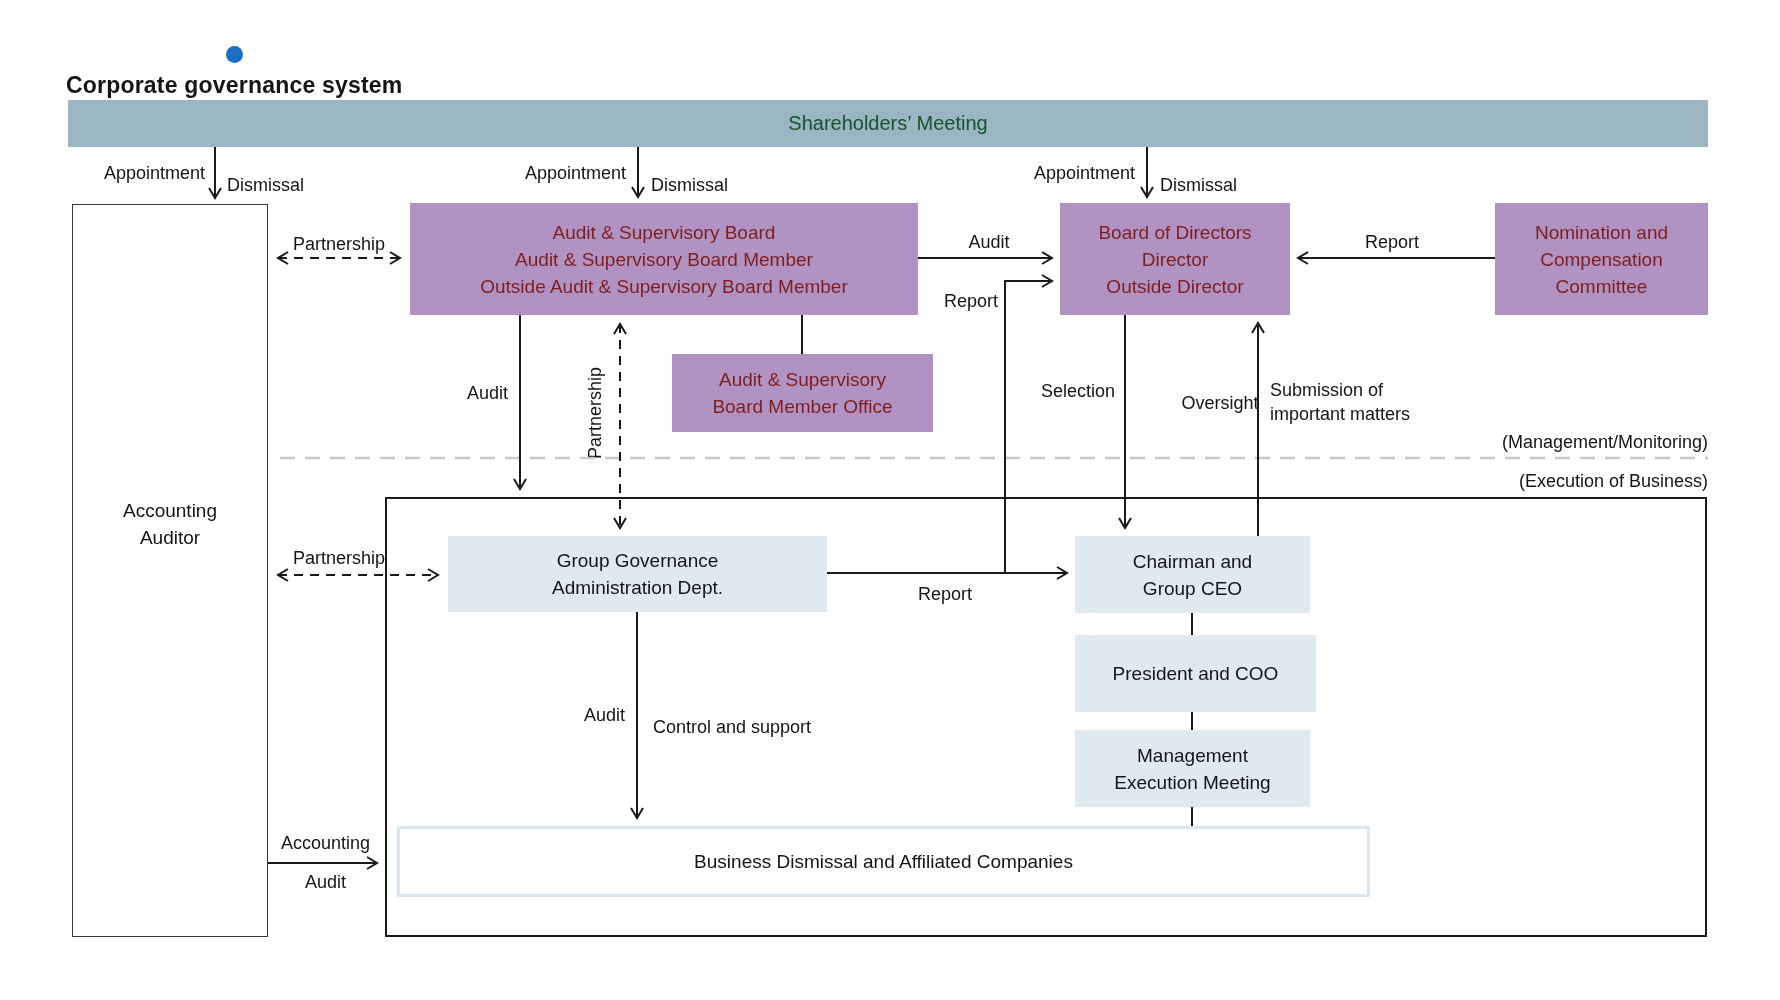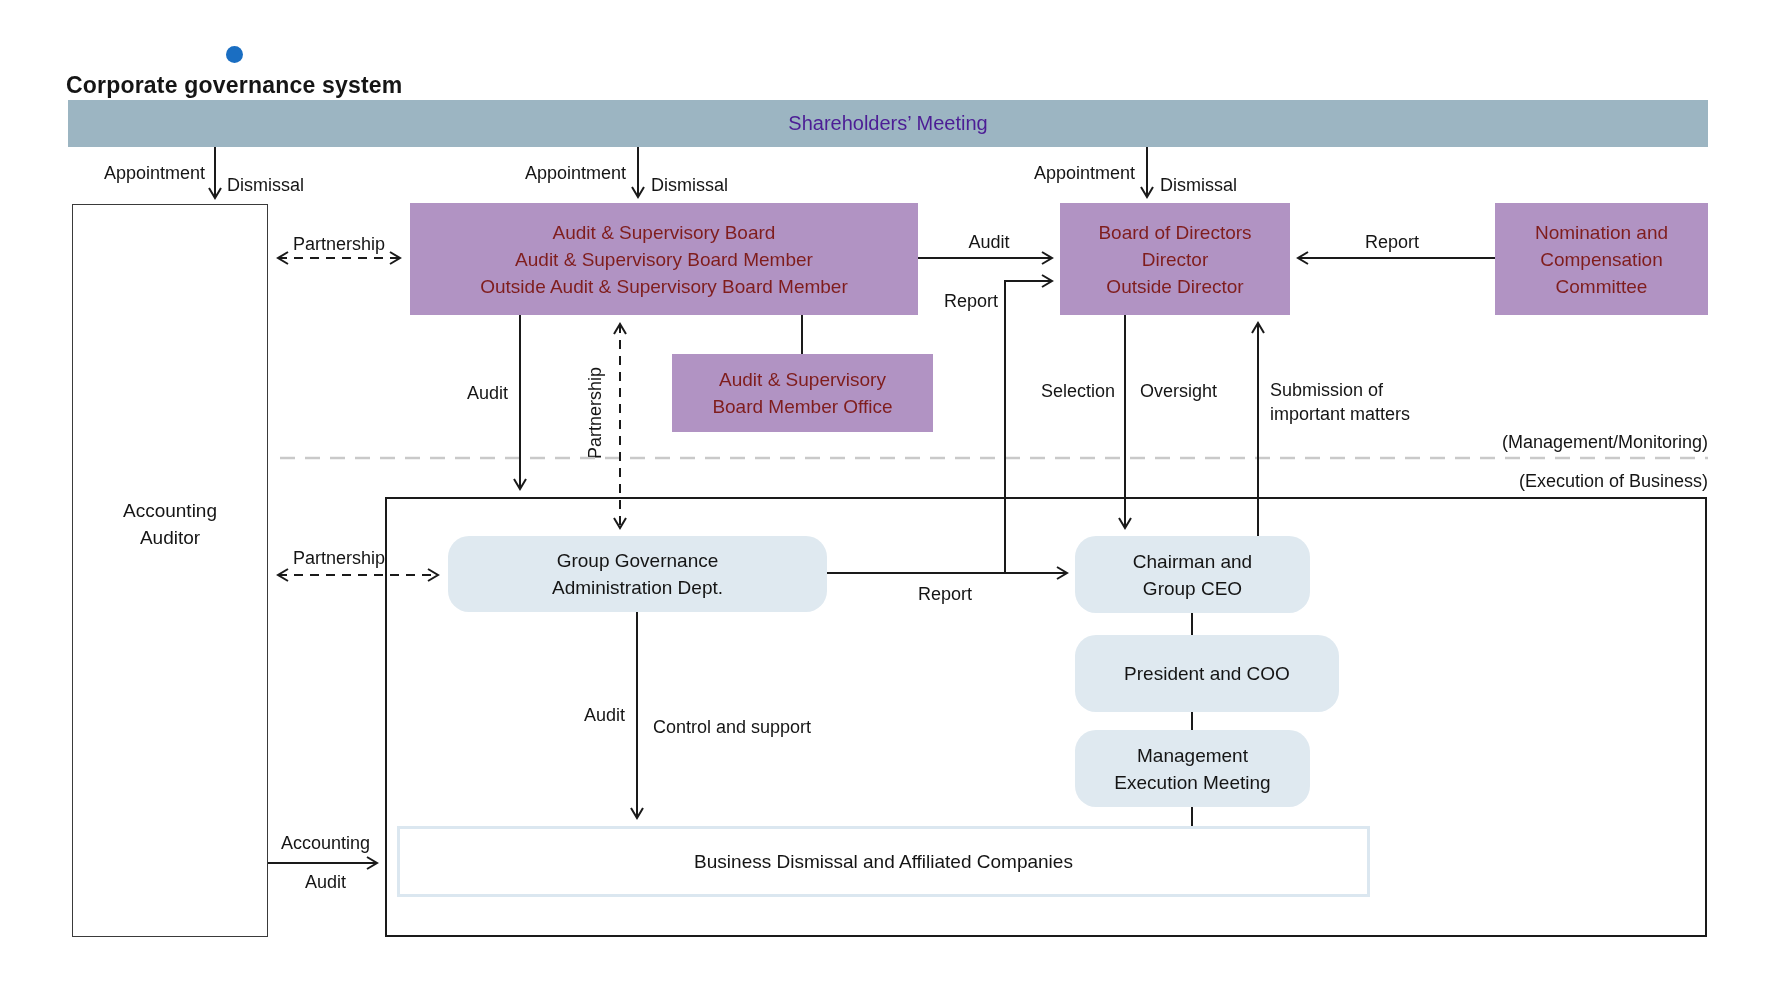--- a/index.html
+++ b/index.html
@@ -16,23 +16,23 @@
   html,body{margin:0;padding:0;background:#fff;}
   body{font-family:"Liberation Sans", sans-serif; color:var(--text);}
   .stage{position:relative;width:1780px;height:1000px;background:#fff;overflow:hidden;}
 
   .title-row{position:absolute;left:66px;top:46px;display:flex;align-items:center;gap:9px;flex-direction:column;}
   .title-dot{width:17px;height:17px;border-radius:50%;background:var(--accent-blue);flex:0 0 auto;}
   .title-text{font-size:23px;font-weight:700;letter-spacing:.2px;}
 
   .box{position:absolute;display:flex;align-items:center;justify-content:center;
        text-align:center;white-space:pre-line;font-size:19px;line-height:27px;}
-  .banner{background:var(--banner);color:#4c1d95;font-size:20px;}
+  .banner{background:var(--banner);color:#14532d;font-size:20px;}
   .purple{background:var(--purple);color:#7f1d1d;}
-  .lblue{background:var(--light-blue);color:var(--text);border-radius:21px;}
+  .lblue{background:var(--light-blue);color:var(--text);}
   .outline-dark{background:#fff;border:1.5px solid #3a3a3a;color:var(--text);}
   .container-box{position:absolute;border:2px solid var(--line);background:transparent;}
   .bd-box{background:#fff;border:3px solid var(--bd-border);color:var(--text);}
 
   .lbl{position:absolute;font-size:18px;line-height:24px;white-space:pre-line;color:var(--text);}
   .lbl.center{text-align:center;}
   .lbl.right{text-align:right;}
   .lbl.left{text-align:left;margin-top:12px;}
   .lbl.vertical{writing-mode:vertical-rl;transform:rotate(180deg);text-align:center;}
 
@@ -68,40 +68,40 @@
   <div class="box purple" style="left:1495px;top:203px;width:213px;height:112px;">Nomination and
 Compensation
 Committee</div>
   <div class="box purple" style="left:672px;top:354px;width:261px;height:78px;">Audit &amp; Supervisory
 Board Member Office</div>
 
   <div class="box lblue" style="left:448px;top:536px;width:379px;height:76px;">Group Governance
 Administration Dept.</div>
   <div class="box lblue" style="left:1075px;top:536px;width:235px;height:77px;">Chairman and
 Group CEO</div>
-  <div class="box lblue" style="left:1075px;top:635px;width:264px;height:77px;">President and COO</div>
+  <div class="box lblue" style="left:1075px;top:635px;width:241px;height:77px;">President and COO</div>
   <div class="box lblue" style="left:1075px;top:730px;width:235px;height:77px;">Management
 Execution Meeting</div>
 
   <div class="box bd-box" style="left:397px;top:826px;width:973px;height:71px;">Business Dismissal and Affiliated Companies</div>
 
   <div class="lbl right" style="left:40px;top:161px;width:165px;">Appointment</div>
   <div class="lbl left" style="left:227px;top:161px;width:150px;">Dismissal</div>
   <div class="lbl right" style="left:461px;top:161px;width:165px;">Appointment</div>
   <div class="lbl left" style="left:651px;top:161px;width:150px;">Dismissal</div>
   <div class="lbl right" style="left:970px;top:161px;width:165px;">Appointment</div>
   <div class="lbl left" style="left:1160px;top:161px;width:150px;">Dismissal</div>
 
   <div class="lbl center" style="left:254px;top:232px;width:170px;">Partnership</div>
   <div class="lbl center" style="left:919px;top:230px;width:140px;">Audit</div>
   <div class="lbl right" style="left:860px;top:289px;width:138px;">Report</div>
   <div class="lbl center" style="left:1322px;top:230px;width:140px;">Report</div>
 
   <div class="lbl right" style="left:975px;top:379px;width:140px;">Selection</div>
-  <div class="lbl left" style="left:1140px;top:367px;width:160px;">Oversight</div>
+  <div class="lbl left" style="left:1140px;top:379px;width:160px;text-align:center;">Oversight</div>
   <div class="lbl left" style="left:1270px;top:366px;width:230px;">Submission of
 important matters</div>
 
   <div class="lbl vertical" style="left:583px;top:325px;height:175px;">Partnership</div>
   <div class="lbl right" style="left:390px;top:381px;width:118px;">Audit</div>
 
   <div class="lbl right" style="left:1400px;top:430px;width:308px;">(Management/Monitoring)</div>
   <div class="lbl right" style="left:1400px;top:469px;width:308px;">(Execution of Business)</div>
 
   <div class="lbl center" style="left:254px;top:546px;width:170px;">Partnership</div>

